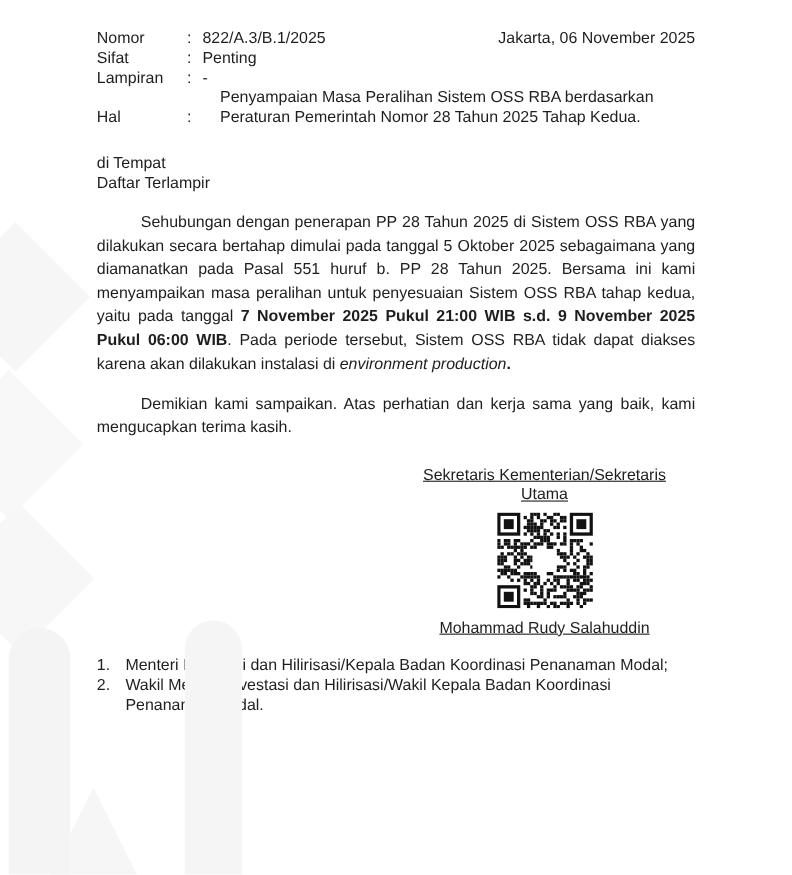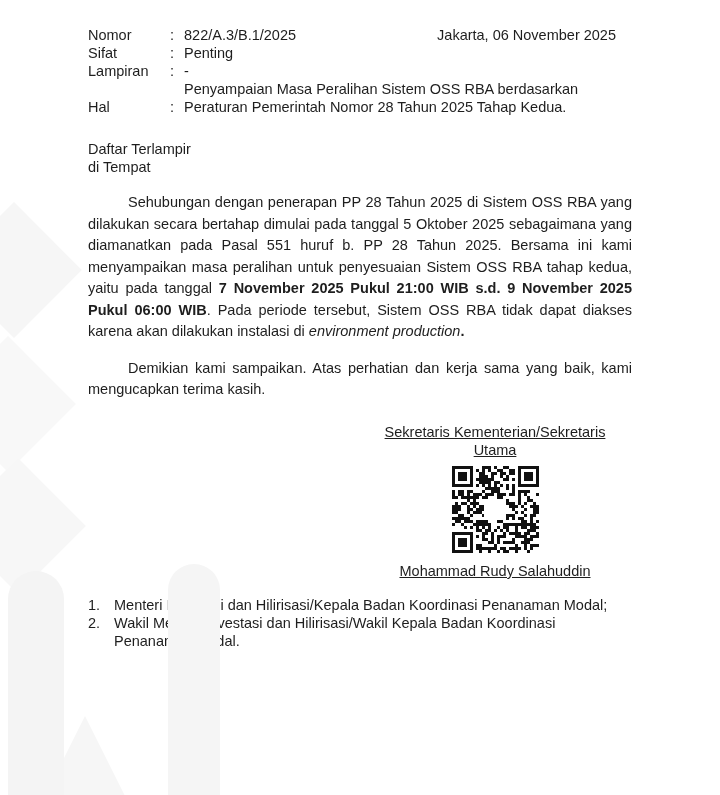--- a/index.html
+++ b/index.html
@@ -28,22 +28,22 @@
     margin-top:1px;white-space:nowrap;
   }
   .t-blue{color:#1d5ba8;}
   .t-green{color:#3ea44a;}
   
   .meta{margin:26px 88px 0 88px;font-size:14.5px;line-height:18px;position:relative;}
   .mrow{display:flex;align-items:flex-end;}
   .mlabel{width:82px;flex:0 0 82px;}
   .mcolon{width:14px;flex:0 0 14px;}
   .mvalue{flex:1;}
-  .mvalue.hal{max-width:420px;}
-  .place-date{position:absolute;right:16px;top:0;}
+  .mvalue.hal{max-width:420px;margin-left:16px;}
+  .place-date{position:absolute;right:0;top:0;}
   
   .recipient{margin:24px 88px 0 88px;font-size:14.5px;line-height:18px;}
   
   .body-p{
     margin:16px 88px 0 88px;width:544px;font-size:14.5px;line-height:21.5px;
     text-align:justify;text-indent:40px;
   }
   .body-p.second{margin-top:15px;}
   .b{font-weight:bold;}
   .i{font-style:italic;}
@@ -94,22 +94,22 @@
       <span class="mvalue">-</span>
     </div>
     <div class="mrow">
       <span class="mlabel">Hal</span>
       <span class="mcolon">:</span>
       <span class="mvalue hal">Penyampaian Masa Peralihan Sistem OSS RBA berdasarkan Peraturan Pemerintah Nomor 28 Tahun 2025 Tahap Kedua.</span>
     </div>
   </section>
 
   <section class="recipient">
+    <div>di Tempat</div>
     <div>Daftar Terlampir</div>
-    <div>di Tempat</div>
   </section>
 
   <p class="body-p"><span>Sehubungan dengan penerapan PP 28 Tahun 2025 di Sistem OSS RBA yang dilakukan secara bertahap dimulai pada tanggal 5 Oktober 2025 sebagaimana yang diamanatkan pada Pasal 551 huruf b. PP 28 Tahun 2025. Bersama ini kami menyampaikan masa peralihan untuk penyesuaian Sistem OSS RBA tahap kedua, yaitu pada tanggal </span><span class="b">7 November 2025 Pukul 21:00 WIB s.d. 9 November 2025 Pukul 06:00 WIB</span><span>. Pada periode tersebut, Sistem OSS RBA tidak dapat diakses karena akan dilakukan instalasi di </span><span class="i">environment production</span><span class="b">.</span></p>
 
   <p class="body-p second">Demikian kami sampaikan. Atas perhatian dan kerja sama yang baik, kami mengucapkan terima kasih.</p>
 
   <div class="signature">
     <div>Sekretaris Kementerian/Sekretaris Utama</div>
     <div class="qr-wrap">
       <svg class="qr" id="qr-svg" viewBox="0 0 87 87" fill="#111111" aria-hidden="true">

